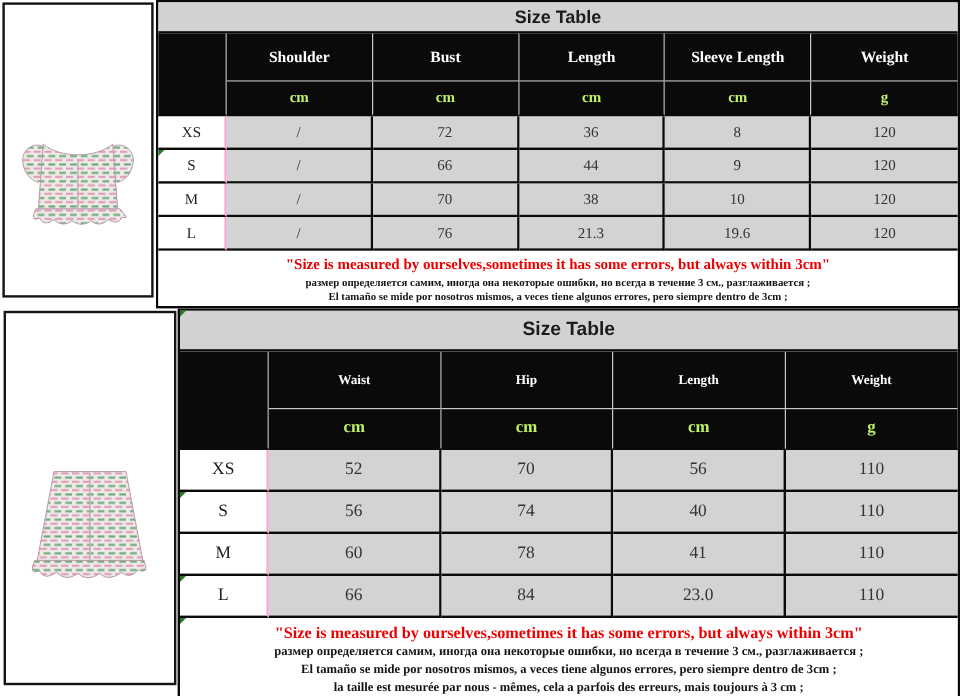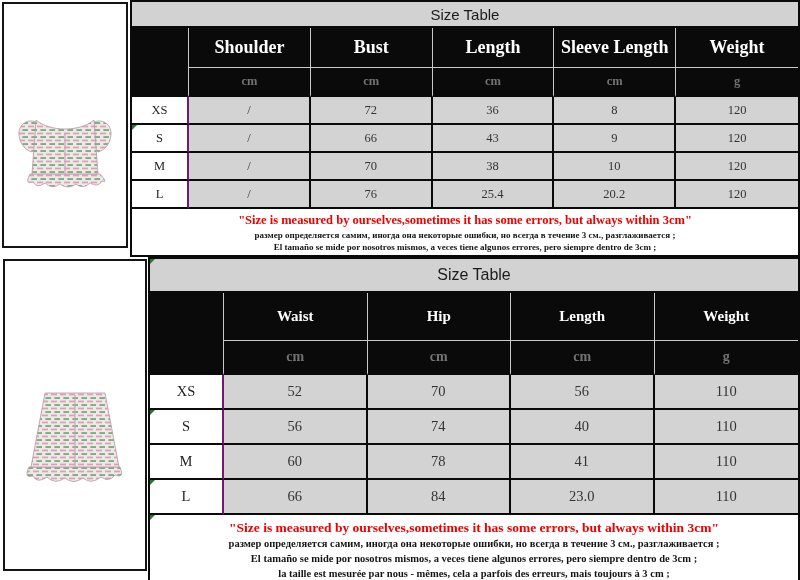--- a/index.html
+++ b/index.html
@@ -19,39 +19,39 @@
   table.size-table{position:absolute;border-collapse:separate;border-spacing:0;
     table-layout:fixed;background:#fff;border:2px solid #0a0a0a}
   #table-0{left:130px;top:0;width:670px;height:250px}
   #table-1{left:148px;top:257px;width:652px;height:315px}
   #table-0 col:first-child{width:57px}
   #table-1 col:first-child{width:74px}
 
   td{text-align:center;vertical-align:middle}
 
   td.title{background:#d2d2d2;border-bottom:2px solid #0a0a0a;
-    font-family:"Liberation Sans",sans-serif;font-weight:normal;color:#1c1c1c}
+    font-family:"Liberation Sans",sans-serif;font-weight:bold;color:#1c1c1c}
   #table-0 td.title{font-size:15px}
   #table-1 td.title{font-size:16px}
   #table-0 .title-row{height:26px}
   #table-1 .title-row{height:34px}
 
   td.corner{background:#0a0a0a;border-right:1px solid #c9c9c9;border-bottom:2px solid #0a0a0a}
   td.hd{background:#0a0a0a;color:#fff;font-weight:bold;
     border-right:1px solid #c9c9c9;border-bottom:1px solid #c9c9c9}
   td.hd:last-child{border-right:0}
-  td.un{background:#0a0a0a;color:#737373;font-weight:bold;
+  td.un{background:#0a0a0a;color:#bef264;font-weight:bold;
     border-right:1px solid #c9c9c9;border-bottom:2px solid #0a0a0a}
   td.un:last-child{border-right:0}
-  #table-0 td.hd{font-size:18px}   #table-1 td.hd{font-size:15px}
+  #table-0 td.hd{font-size:13px}   #table-1 td.hd{font-size:11px}
   #table-0 td.un{font-size:12.5px} #table-1 td.un{font-size:14px}
   #table-0 .header-row{height:40px} #table-1 .header-row{height:48px}
   #table-0 .units-row{height:29px}  #table-1 .units-row{height:34px}
 
-  td.label{background:#fff;border-right:2px solid #701a75;border-bottom:2px solid #0a0a0a}
+  td.label{background:#fff;border-right:2px solid #f9a8d4;border-bottom:2px solid #0a0a0a}
   td.val{background:#d3d3d3;border-right:2px solid #0a0a0a;border-bottom:2px solid #0a0a0a;color:#333}
   td.val:last-child{border-right:0}
   #table-0 .data-row{height:28px}  #table-1 .data-row{height:35px}
   #table-0 td.label,#table-0 td.val{font-size:12.5px}
   #table-1 td.label,#table-1 td.val{font-size:14.5px}
 
   td.disc{background:#fff;padding:4px 6px 2px}
   .disc .en{color:#ee0000;font-weight:bold}
   .disc .sub{font-weight:bold;color:#141414}
   #table-0 .disc .en{font-size:12.5px;line-height:1.25}
@@ -121,38 +121,38 @@
           <td class="val">/</td>
           <td class="val">72</td>
           <td class="val">36</td>
           <td class="val">8</td>
           <td class="val">120</td>
         </tr>
         <tr class="data-row">
           <td class="label gf">S</td>
           <td class="val">/</td>
           <td class="val">66</td>
-          <td class="val">43</td>
+          <td class="val">44</td>
           <td class="val">9</td>
           <td class="val">120</td>
         </tr>
         <tr class="data-row">
           <td class="label">M</td>
           <td class="val">/</td>
           <td class="val">70</td>
           <td class="val">38</td>
           <td class="val">10</td>
           <td class="val">120</td>
         </tr>
         <tr class="data-row">
           <td class="label">L</td>
           <td class="val">/</td>
           <td class="val">76</td>
-          <td class="val">25.4</td>
-          <td class="val">20.2</td>
+          <td class="val">21.3</td>
+          <td class="val">19.6</td>
           <td class="val">120</td>
         </tr>
         <tr class="disc-row">
           <td colspan="6" class="disc">
             <div class="en">"Size is measured by ourselves,sometimes it has some errors, but always within 3cm"</div>
             <div class="sub">размер определяется самим, иногда она некоторые ошибки, но всегда в течение 3 см., разглаживается ;</div>
             <div class="sub">El tamaño se mide por nosotros mismos, a veces tiene algunos errores, pero siempre dentro de 3cm ;</div>
           </td>
         </tr>
       </tbody>

